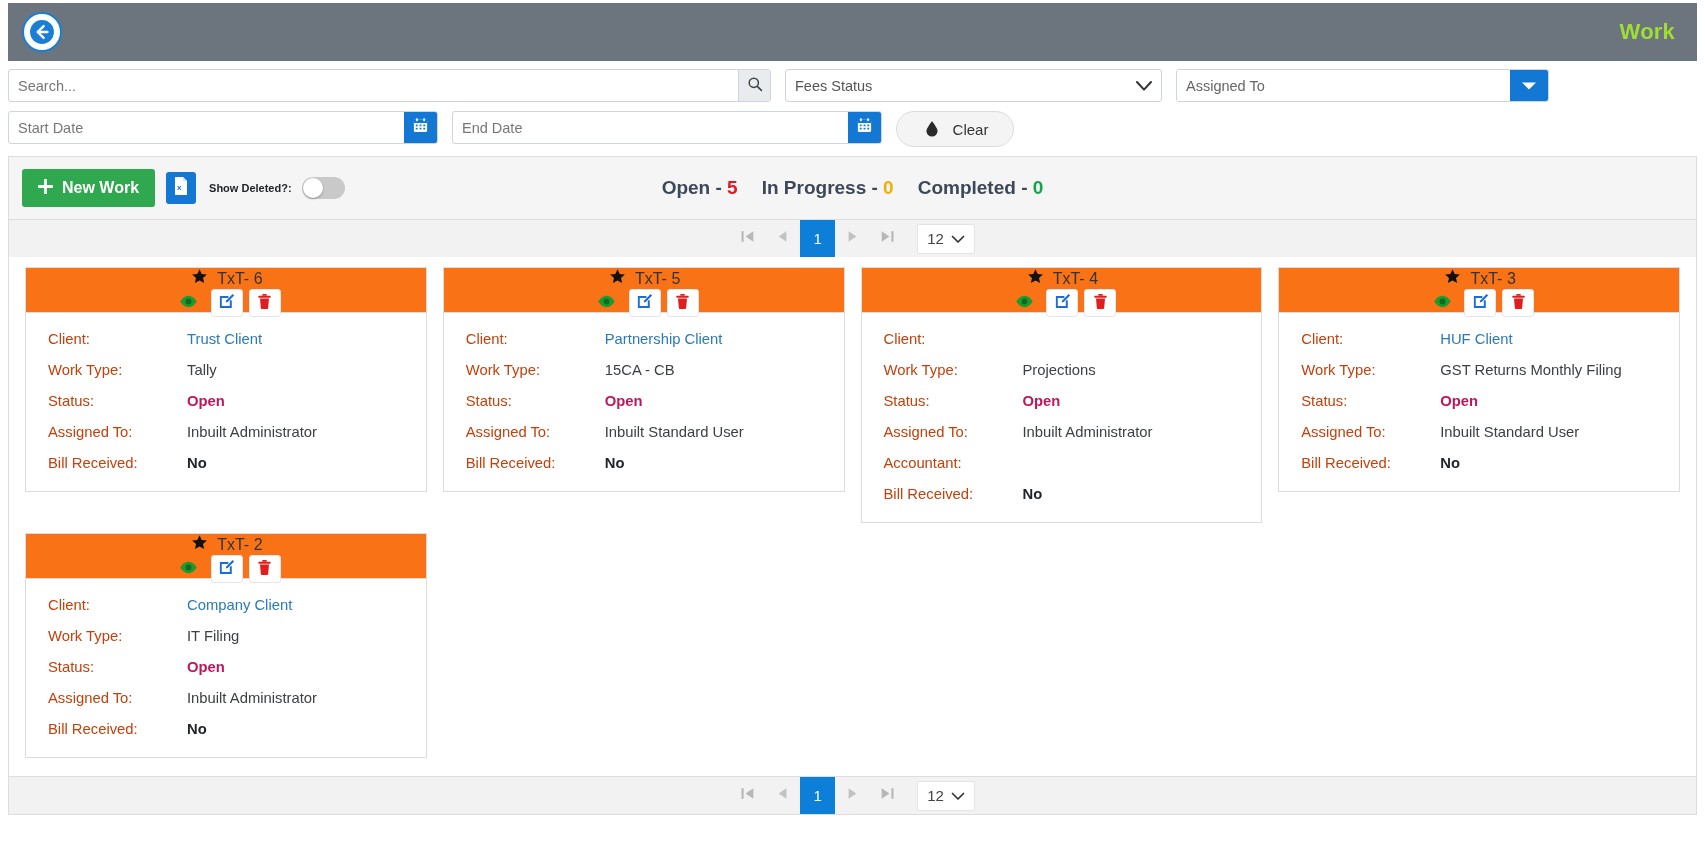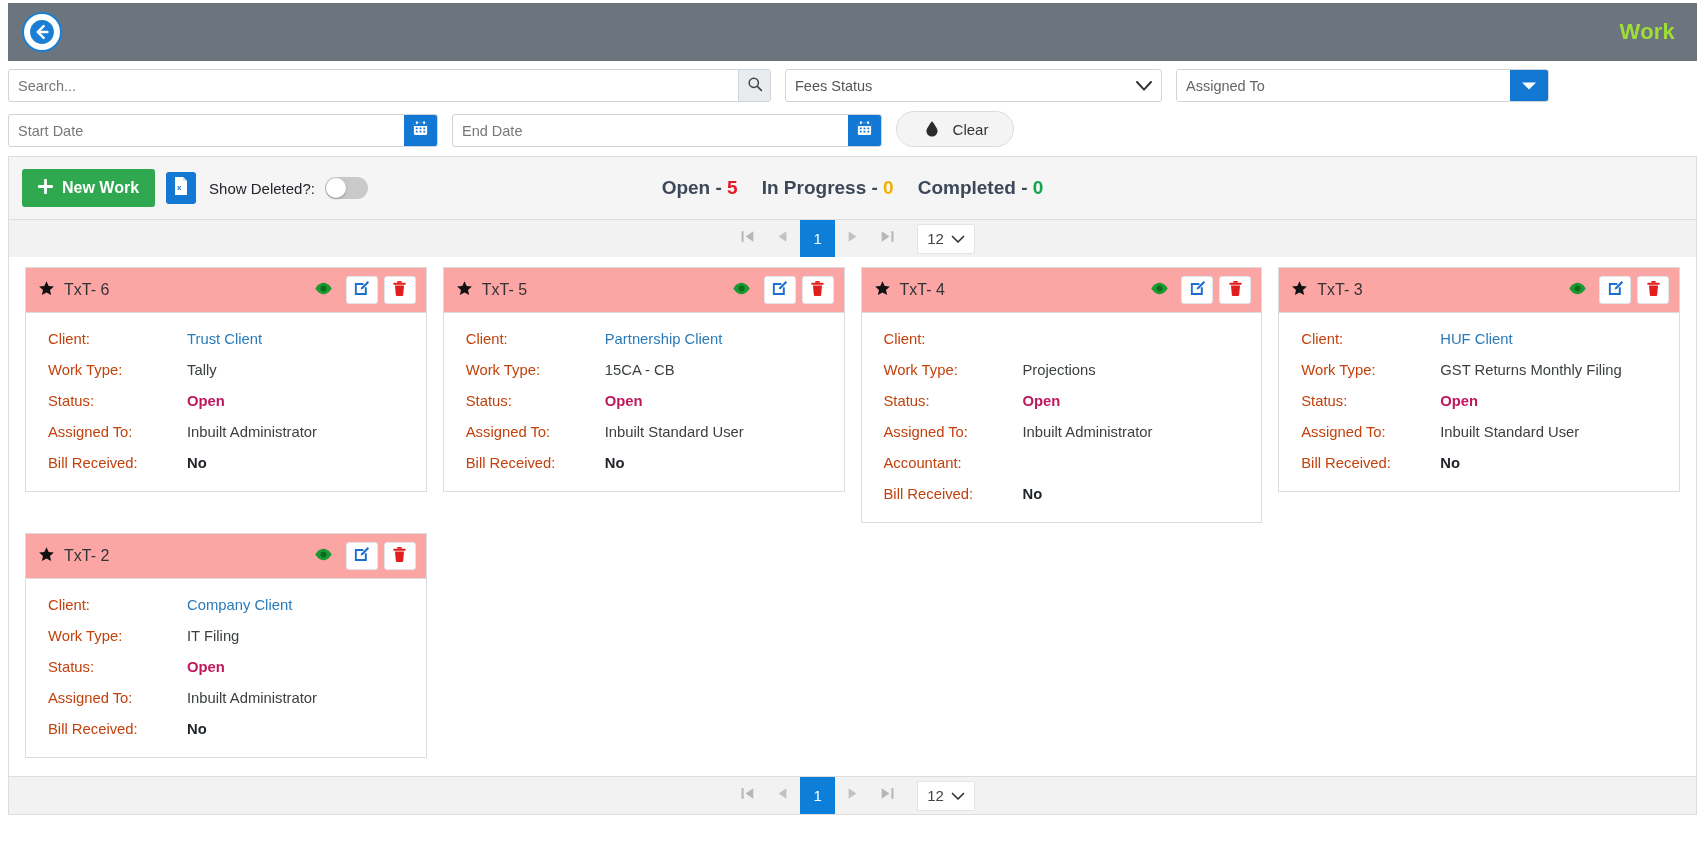--- a/index.html
+++ b/index.html
@@ -38,21 +38,21 @@
     font-weight: bold;
     letter-spacing: .2px;
   }
 
   
   .filters {
     padding: 8px 8px 0 8px;
   }
   .filter-row {
     display: flex;
-    align-items: flex-end;
+    align-items: flex-start;
     gap: 14px;
     margin-bottom: 9px;
   }
   .field {
     display: flex;
     height: 33px;
     border: 1px solid #ced4da;
     border-radius: 3px;
     background: #fff;
     overflow: hidden;
@@ -186,22 +186,22 @@
   }
   .excel-btn {
     width: 30px; height: 32px;
     background: #1278d4;
     border-radius: 3px;
     margin-left: 11px;
     display: flex; align-items: center; justify-content: center;
     cursor: pointer;
   }
   .show-deleted-label {
-    font-size: 15px;
-    font-weight: normal;
+    font-size: 11px;
+    font-weight: bold;
     color: #212529;
     margin-left: 13px;
   }
   .toggle {
     width: 43px; height: 22px;
     background: #c9c9c9;
     border-radius: 11px;
     margin-left: 10px;
     position: relative;
     cursor: pointer;
@@ -283,26 +283,27 @@
   }
   .card-cell {
     width: 25%;
     padding: 0 8px 10px 8px;
   }
   .card {
     border: 1px solid #dcdcdc;
     background: #fff;
   }
   .card-head {
-    background: #fca5a5;
+    background: #f97316;
     border-bottom: 1px solid #dcdcdc;
     height: 45px;
     display: flex;
     align-items: center;
     padding: 0 10px 0 12px;
+    flex-direction: column;
   }
   .card-title {
     display: flex; align-items: center; gap: 9px;
     font-size: 16px;
     color: #333;
     flex: 1;
   }
   .card-actions {
     display: flex; align-items: center; gap: 6px;
   }

